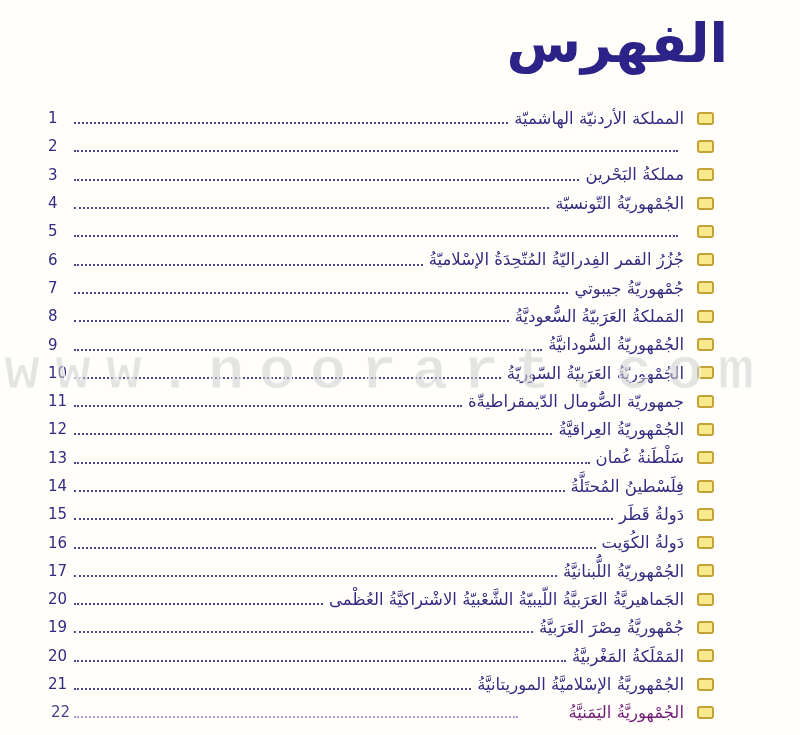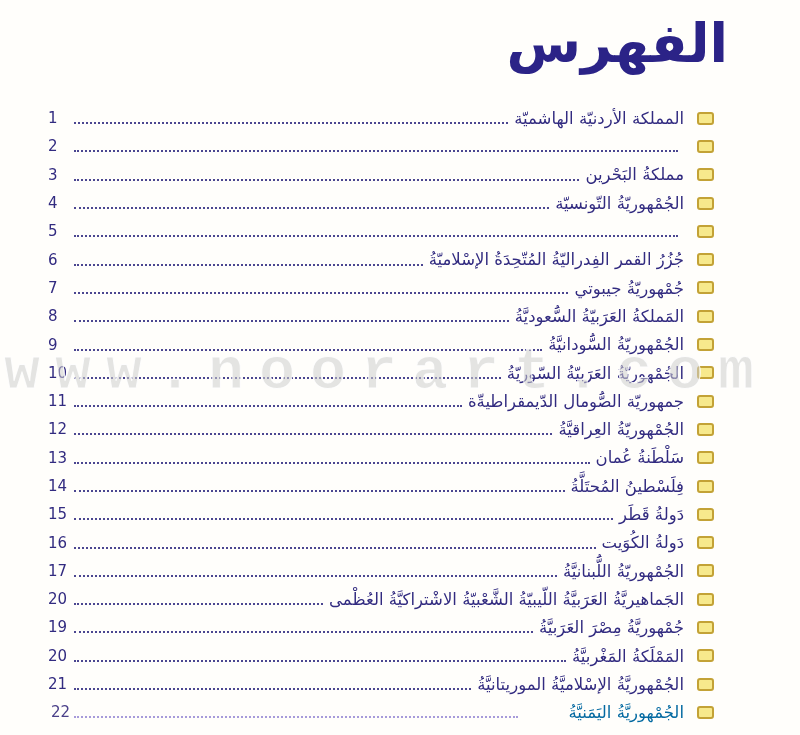--- a/index.html
+++ b/index.html
@@ -64,21 +64,21 @@
   }
   .page-num {
     flex: 0 0 auto;
     direction: ltr;
     min-width: 22px;
     text-align: left;
     color: #322b80;
     font-size: 15px;
     font-weight: normal;
   }
-  .row.faded .label { color: #0369a1; margin-left: 44px; }
+  .row.faded .label { color: #701a75; margin-left: 44px; }
   .row.faded .leader { border-bottom-color: #a79bda; }
   .row.faded .page-num { color: #4b4089; text-align: right; }
   .watermark {
     position: absolute;
     top: 338px;
     left: 0;
     width: 800px;
     font-family: "Liberation Mono", "DejaVu Sans Mono", monospace;
     font-size: 60px;
     font-weight: bold;

